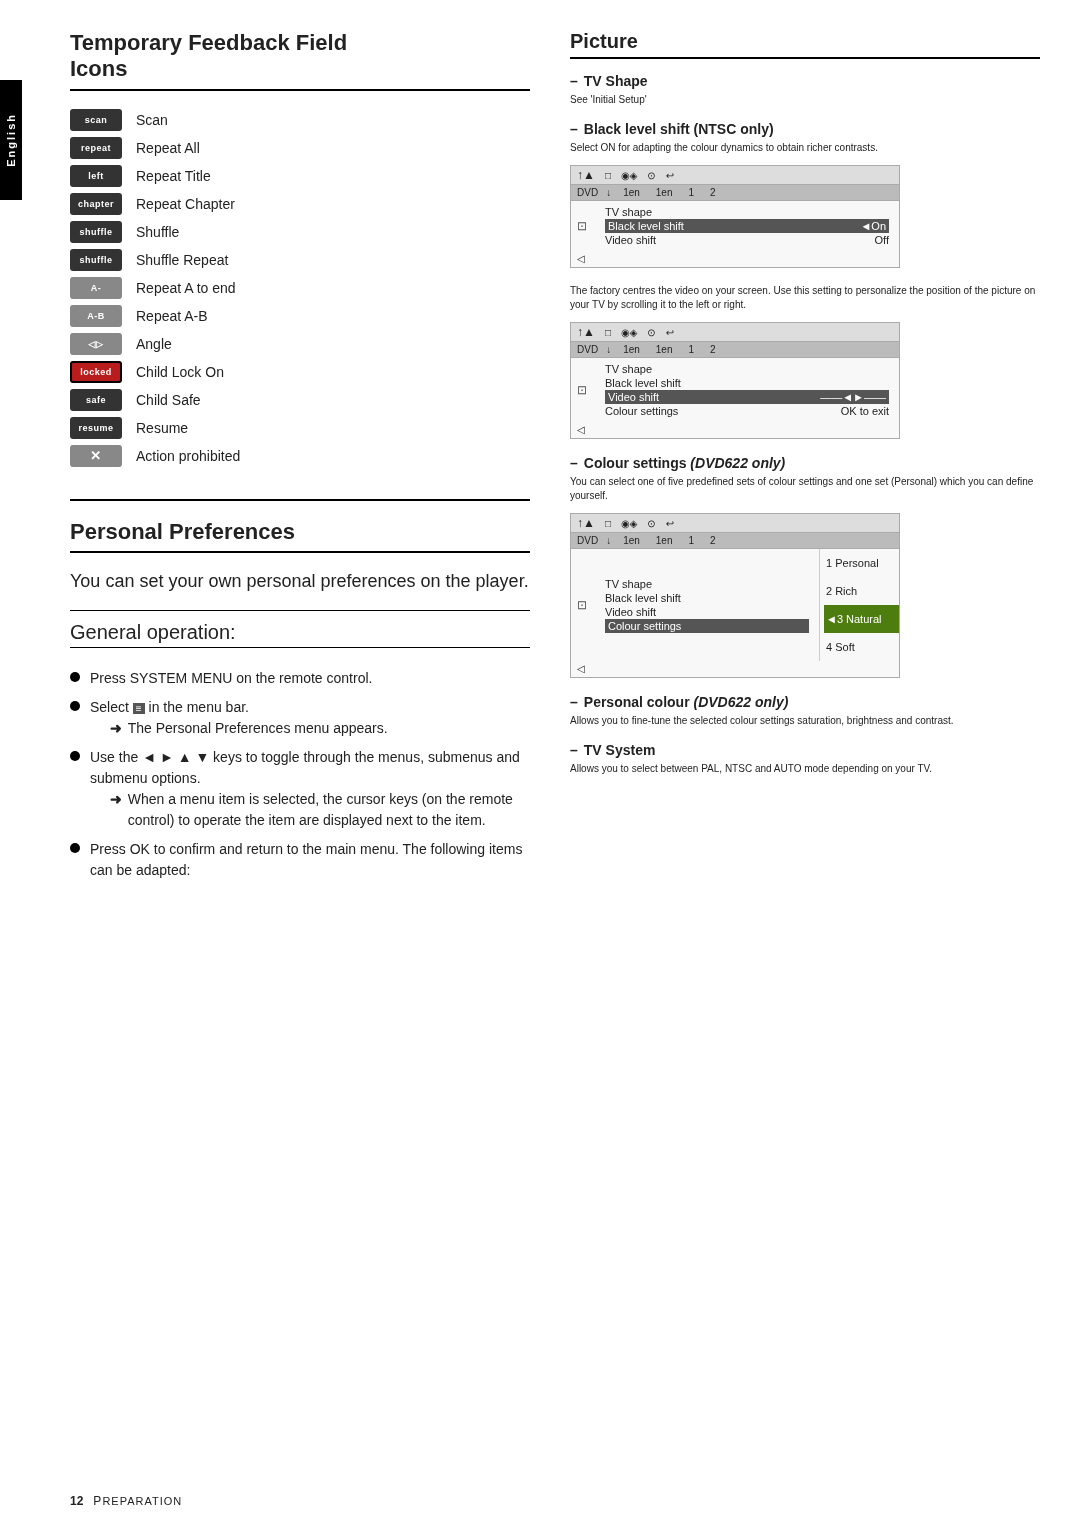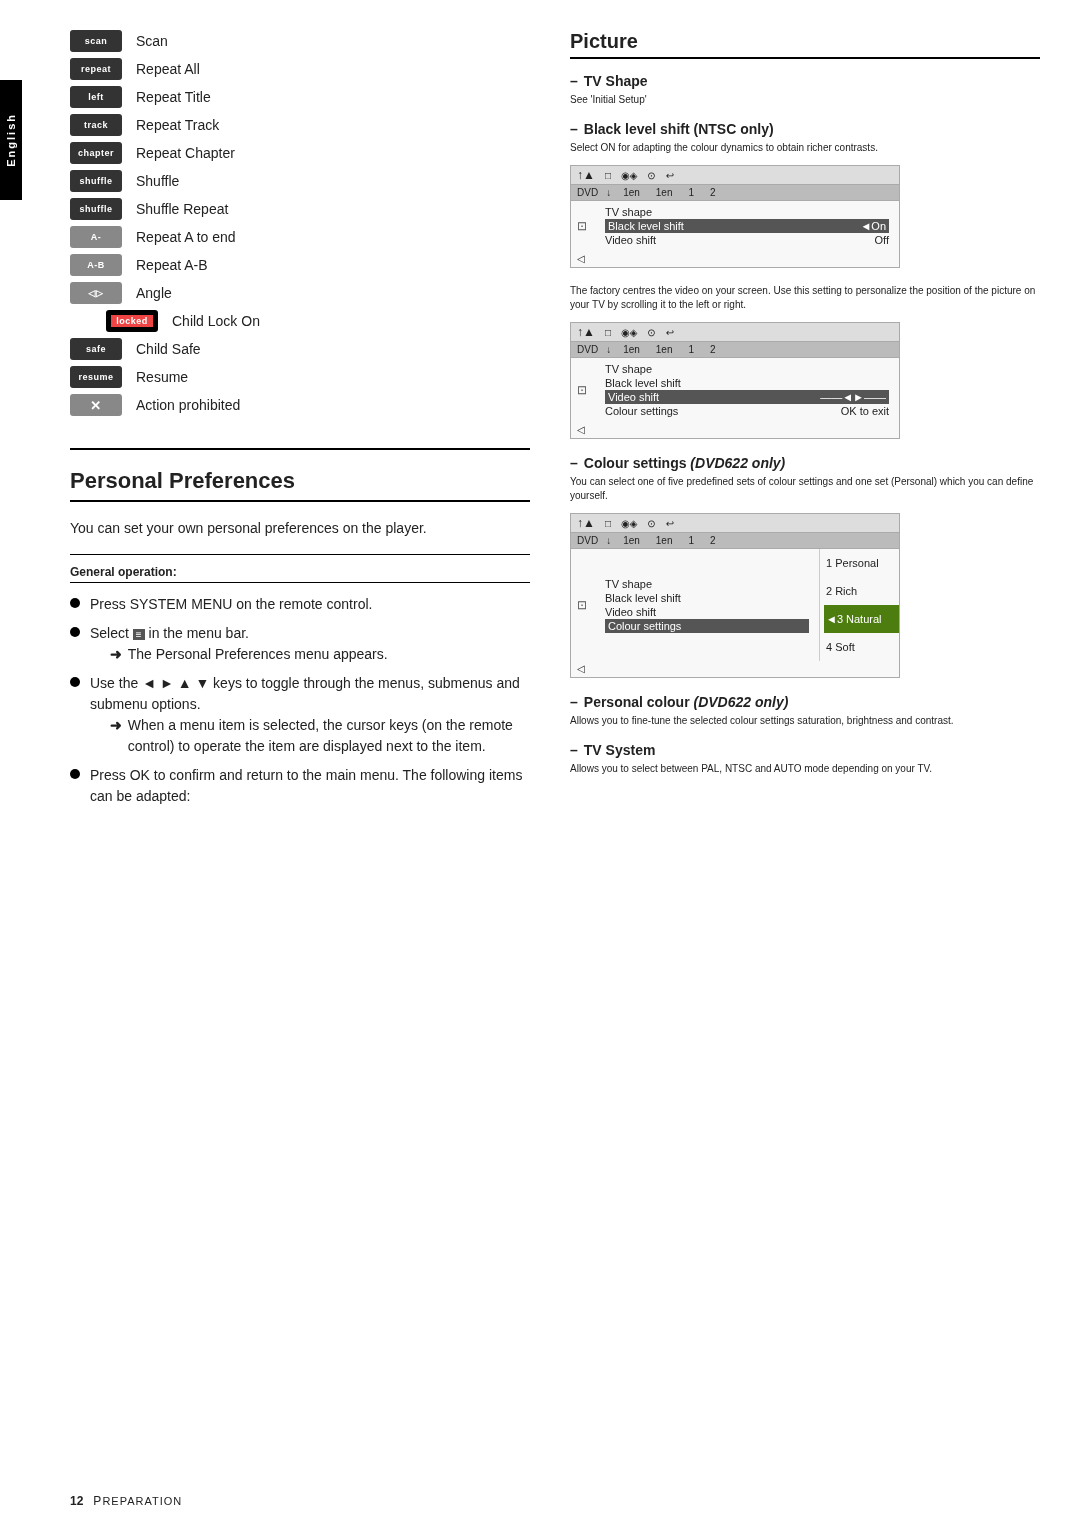--- a/index.html
+++ b/index.html
@@ -79,48 +79,48 @@
       margin-right: 14px;
       display: flex;
       align-items: center;
       justify-content: center;
       color: #fff;
       font-size: 9px;
       font-weight: bold;
       letter-spacing: 0.5px;
     }
     .icon-badge.dark { background: #333; }
-    .icon-badge.locked { background: #ef4444; border: 5px solid #000000; margin-left: 36px; }
+    .icon-badge.locked { background: #b91c1c; border: 2px solid #000000; }
     .icon-badge.gray { background: #888; }
 
     .icon-label {
       font-size: 14px;
     }
 
     
     .personal-prefs {
       margin-top: 32px;
     }
     .section-divider {
       border: none;
       border-top: 2px solid #000;
       margin-bottom: 18px;
     }
 
     .pref-intro {
-      font-size: 14px;
+      font-size: 18px;
       margin-bottom: 18px;
     }
 
     .sub-heading {
-      font-size: 12px;
-      font-weight: bold;
+      font-size: 20px;
+      font-weight: normal;
       border-bottom: 1px solid #000;
       padding-bottom: 3px;
-      margin-bottom: 11px;
+      margin-bottom: 20px;
     }
 
     .bullet-list {
       list-style: none;
       font-size: 14px;
       line-height: 1.5;
     }
     .bullet-list li {
       display: flex;
       align-items: flex-start;
@@ -255,37 +255,37 @@
 <body>
 
 <div class="sidebar-label">
   <span>English</span>
 </div>
 
 <div class="main-content">
 
   <div class="left-col">
 
+    <div class="section-title">
+      <span>Temporary Feedback Field</span><br>
+      <span>Icons</span>
+    </div>
 
     <ul class="icon-list">
       <li>
         <span class="icon-badge dark">scan</span>
         <span class="icon-label">Scan</span>
       </li>
       <li>
         <span class="icon-badge dark">repeat</span>
         <span class="icon-label">Repeat All</span>
       </li>
       <li>
         <span class="icon-badge dark">left</span>
         <span class="icon-label">Repeat Title</span>
-      </li>
-      <li>
-        <span class="icon-badge dark">track</span>
-        <span class="icon-label">Repeat Track</span>
       </li>
       <li>
         <span class="icon-badge dark">chapter</span>
         <span class="icon-label">Repeat Chapter</span>
       </li>
       <li>
         <span class="icon-badge dark">shuffle</span>
         <span class="icon-label">Shuffle</span>
       </li>
       <li>

